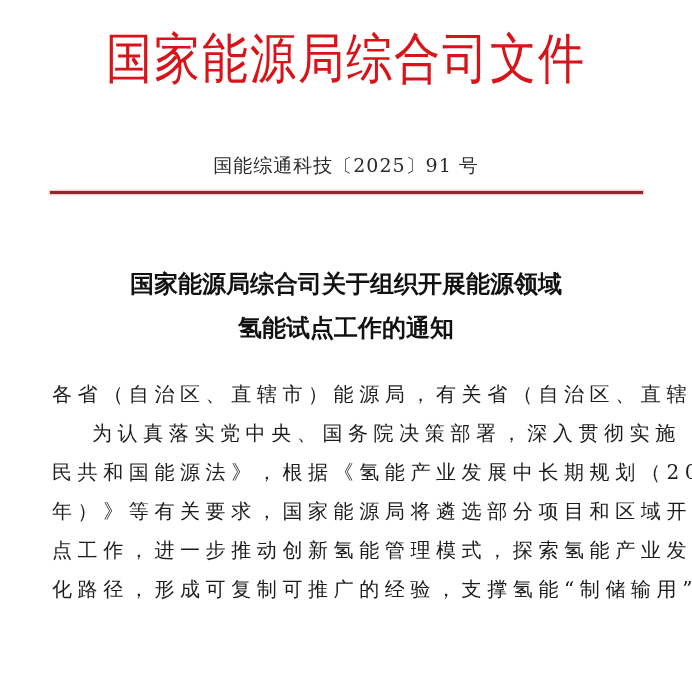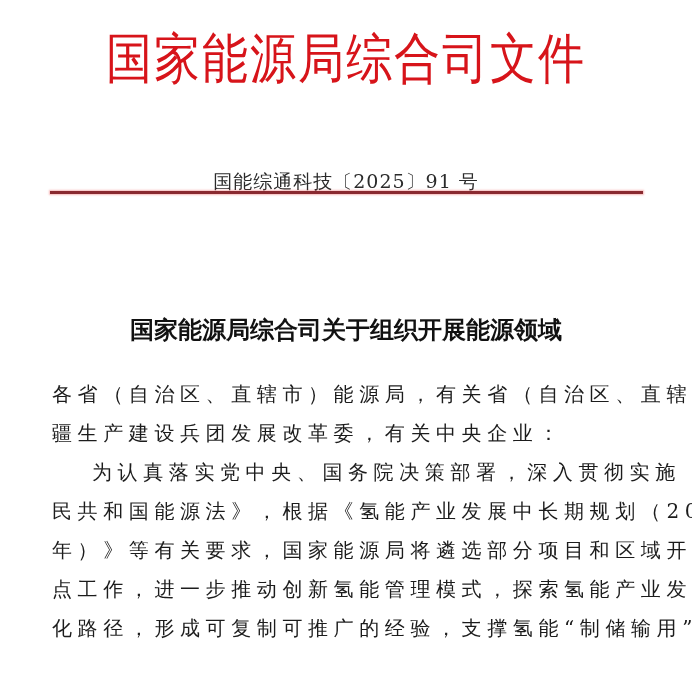--- a/index.html
+++ b/index.html
@@ -25,21 +25,21 @@
       font-family: "DejaVu Serif", "Liberation Serif", serif;
       font-size: 46px;
       line-height: 64px;
       letter-spacing: 2px;
       transform: scaleY(1.18);
       transform-origin: center top;
       white-space: nowrap;
     }
     .doc-number {
       position: absolute;
-      top: 168px;
+      top: 152px;
       left: 0;
       width: 692px;
       text-align: center;
       font-size: 19px;
       line-height: 26px;
       color: #2a2a2a;
       letter-spacing: 1px;
       white-space: nowrap;
     }
     .red-rule {
@@ -58,21 +58,20 @@
       width: 692px;
       text-align: center;
       font-family: "DejaVu Serif", "Liberation Serif", serif;
       font-weight: bold;
       font-size: 24px;
       line-height: 44px;
       color: #111111;
     }
     .notice-title div {
       white-space: nowrap;
-      margin-top: 46px;
     }
     .body-text {
       position: absolute;
       top: 375px;
       left: 52px;
       width: 590px;
       font-size: 20px;
       line-height: 39px;
       color: #1c1c1c;
       letter-spacing: 5.6px;
@@ -91,25 +90,25 @@
 <div>
 
   <div class="doc-header-title">国家能源局综合司文件</div>
 
   <div class="doc-number">国能综通科技〔2025〕91 号</div>
 
   <div class="red-rule"></div>
 
   <div class="notice-title">
     <div>国家能源局综合司关于组织开展能源领域</div>
+    <div>氢能试点工作的通知</div>
   </div>
 
   <div class="body-text">
     <div class="line">各省（自治区、直辖市）能源局，有关省（自治区、直辖市）及新</div>
-    <div class="line">疆生产建设兵团发展改革委，有关中央企业：</div>
     <div class="line indent">为认真落实党中央、国务院决策部署，深入贯彻实施《中华人</div>
     <div class="line">民共和国能源法》，根据《氢能产业发展中长期规划（2021—2035</div>
     <div class="line">年）》等有关要求，国家能源局将遴选部分项目和区域开展氢能试</div>
     <div class="line">点工作，进一步推动创新氢能管理模式，探索氢能产业发展的多元</div>
     <div class="line">化路径，形成可复制可推广的经验，支撑氢能“制储输用”全链条</div>
   </div>
 
 </div>
 
 </body></html>

